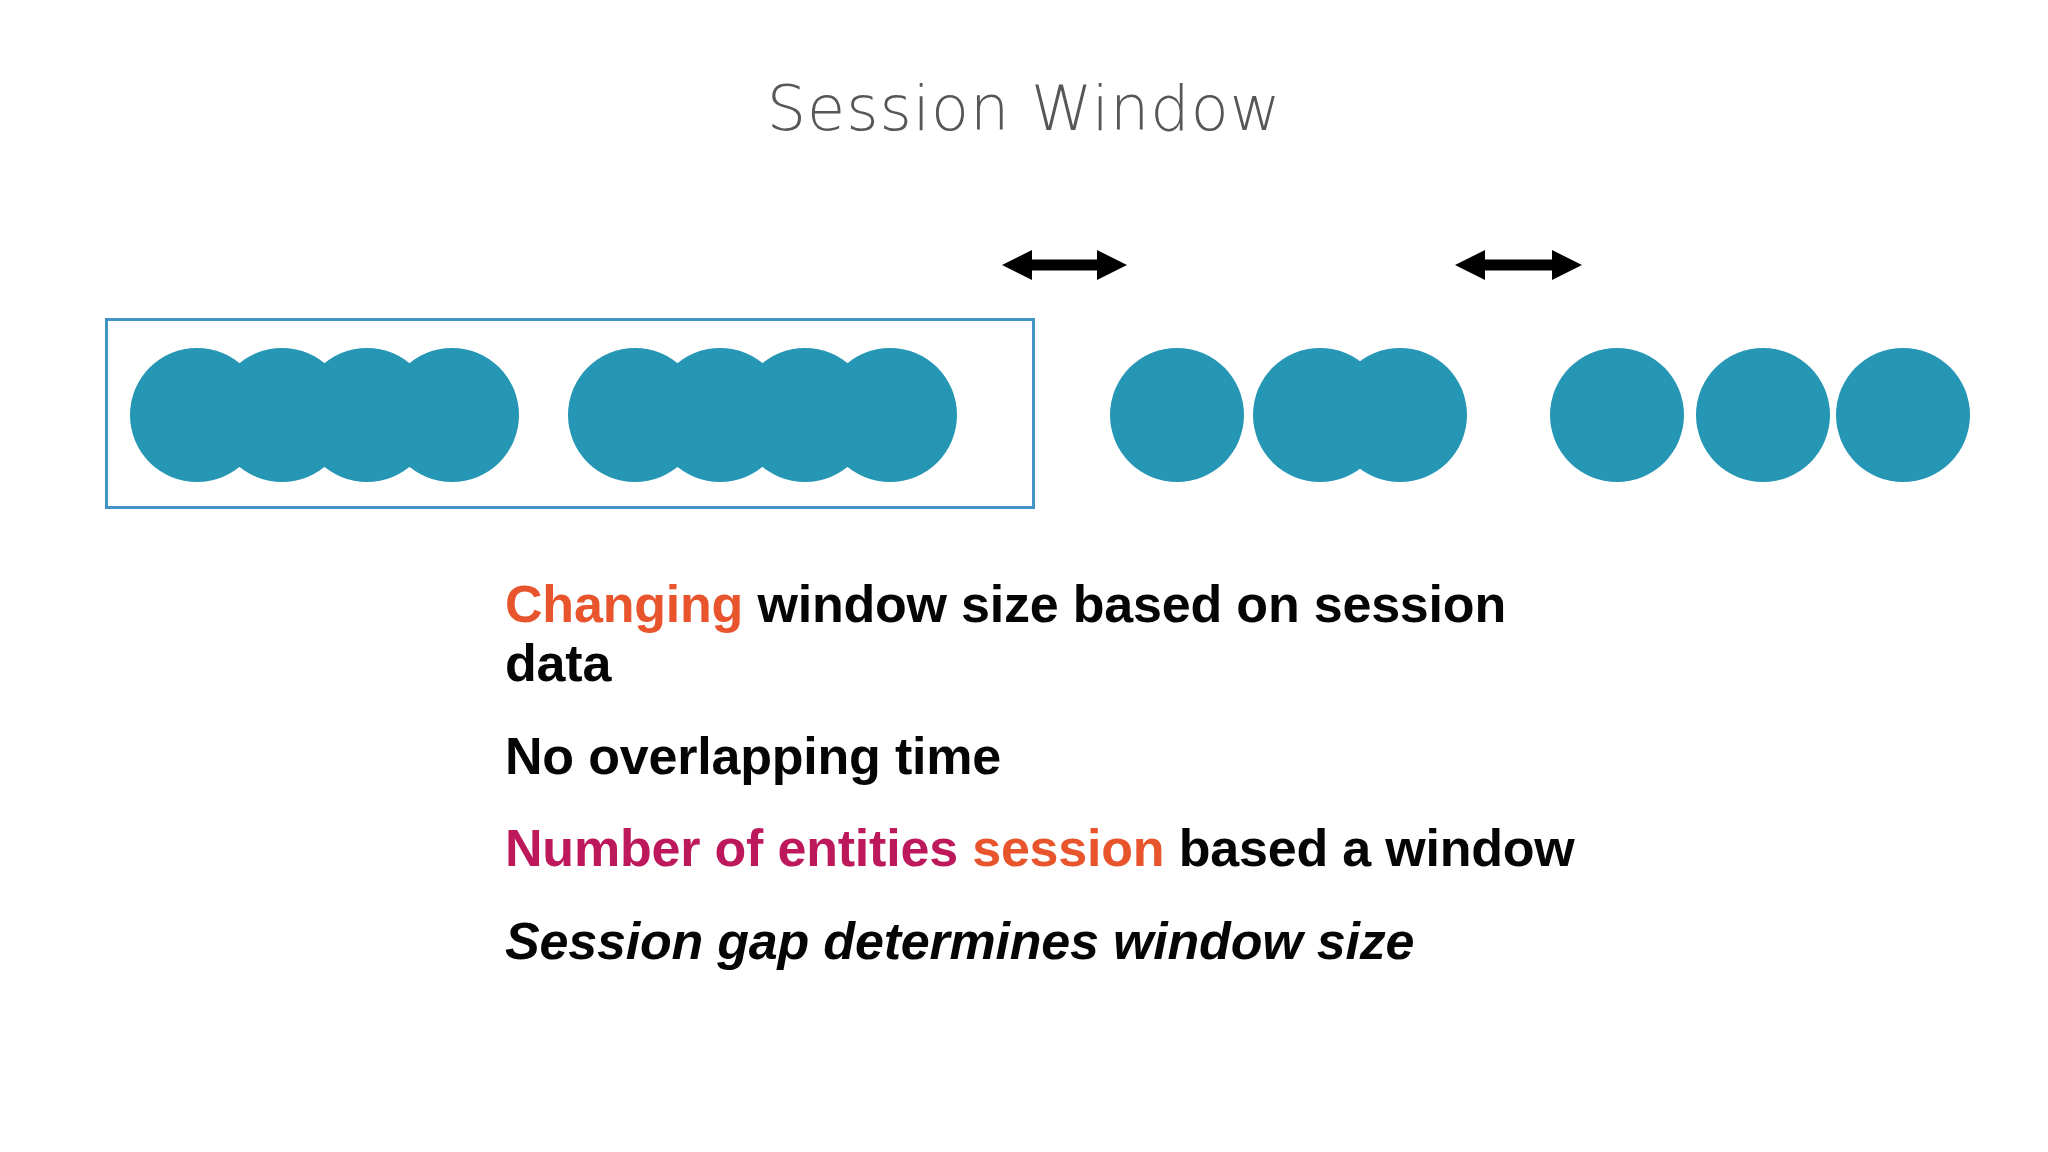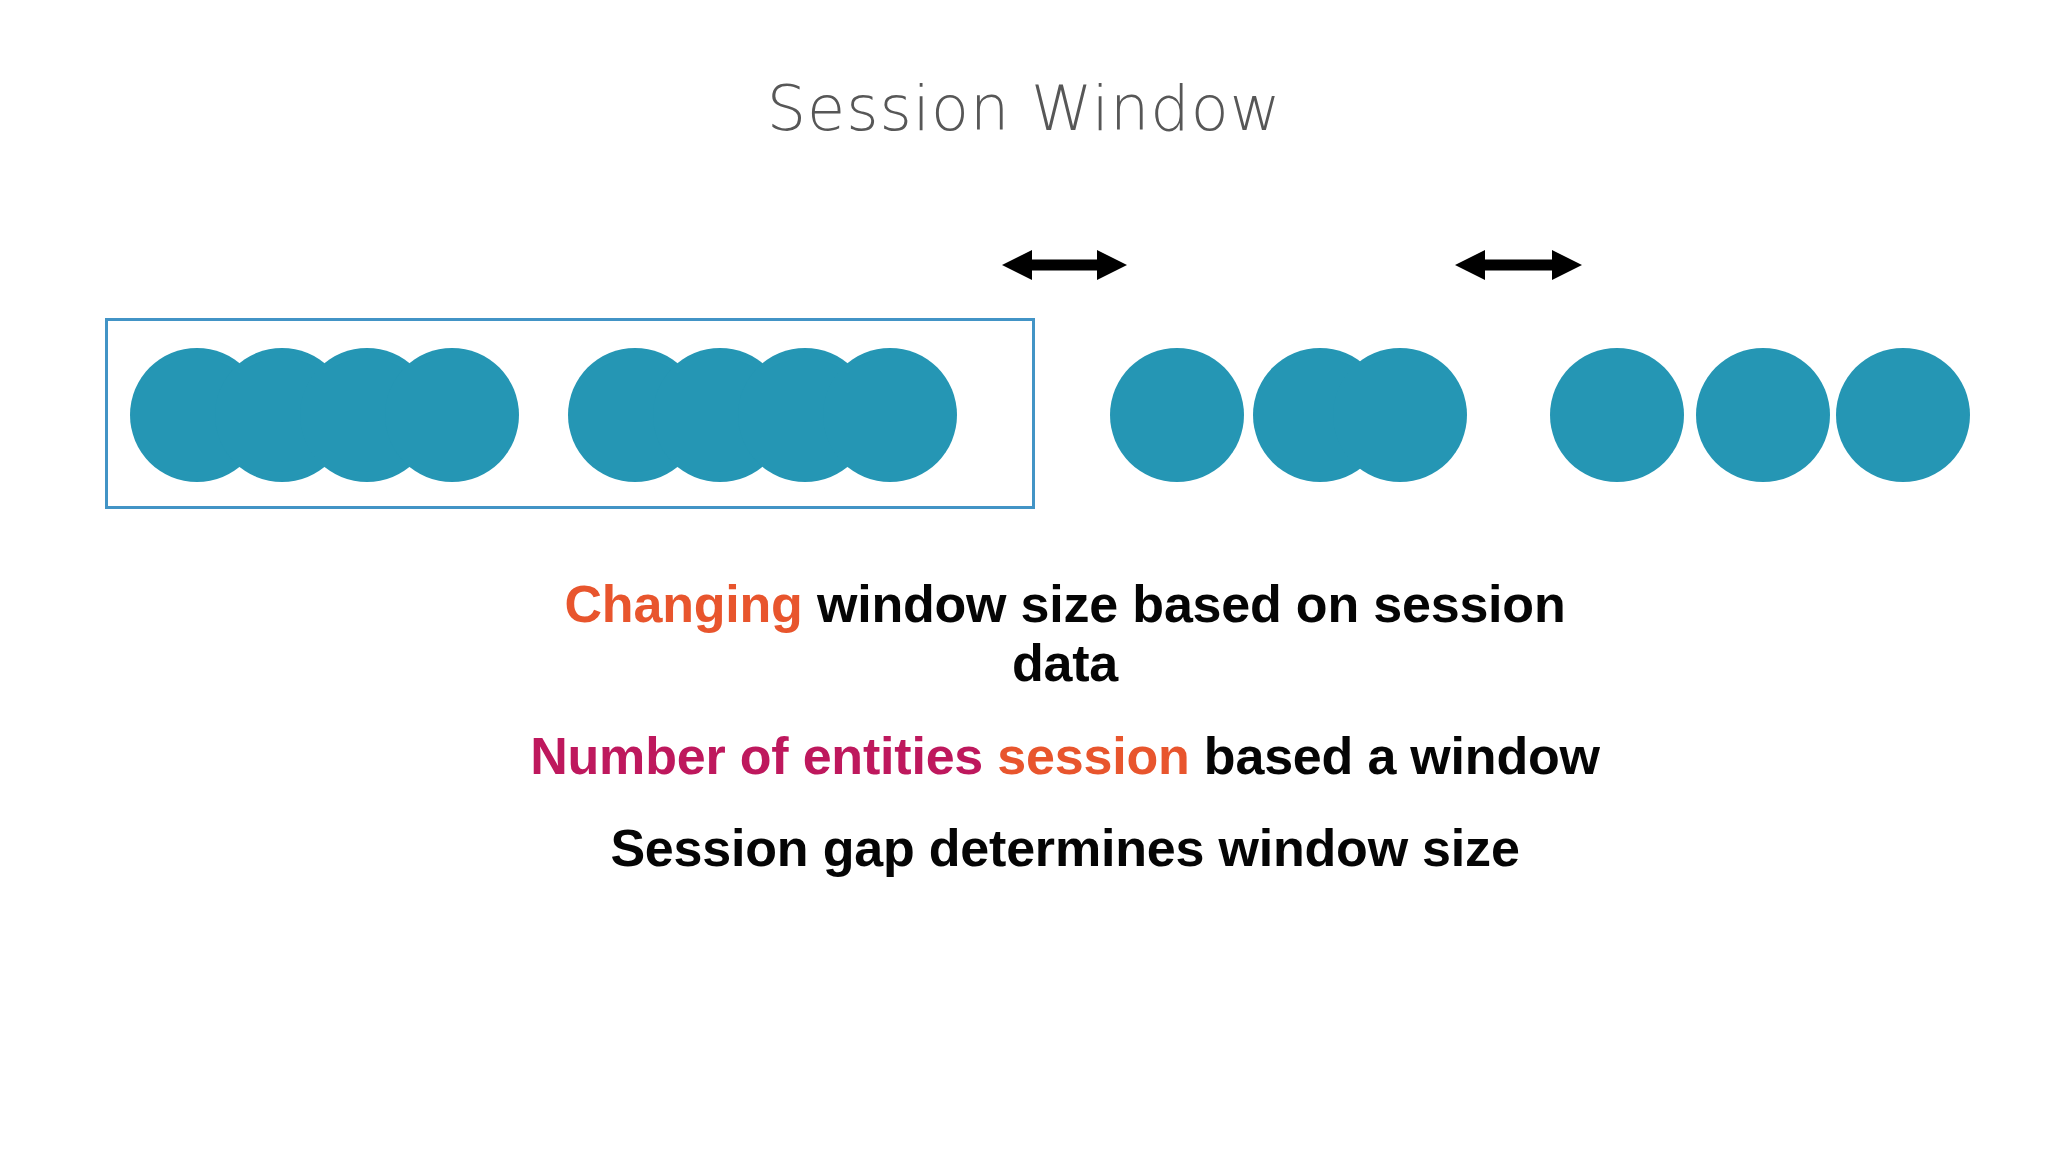--- a/index.html
+++ b/index.html
@@ -69,23 +69,22 @@
     width: 1120px;
   }
   .bullet {
     font-family: "Liberation Sans", sans-serif;
     font-weight: bold;
     font-size: 52px;
     line-height: 1.13;
     color: #050505;
     margin-bottom: 34px;
     letter-spacing: -0.2px;
-    text-align: center;
   }
-  .bullet:last-child { margin-bottom: 0; }
+  .bullet:last-child { margin-bottom: 0; font-style: italic; }
   .hl { color: #e8552d; }
 </style>
 </head>
 <body style="background: rgb(255, 255, 255);">
 
 <div id="slide-title" style="color: rgb(87, 87, 87);">Session Window</div>
 
 <div id="diagram">
 
   <div class="session-box" style="left: 105px; top: 318px; width: 930px; height: 191px; border-color: rgb(66, 148, 198);"></div>
@@ -112,15 +111,16 @@
     <div class="gap-arrow" style="left: 1455px; top: 242px; width: 127px; height: 46px; position: absolute;">
       <svg viewBox="0 0 127 46" preserveAspectRatio="none">
         <polygon points="0,23 30,8 30,17.5 97,17.5 97,8 127,23 97,38 97,28.5 30,28.5 30,38" fill="#000000"></polygon>
       </svg>
     </div>
   </div>
 
 <div id="bullets">
 
 <div class="bullet"><span class="hl" style="color: rgb(232, 85, 45);">Changing</span><span style="color: rgb(5, 5, 5);"> window size based on session data</span></div>
+    <div class="bullet"><span style="color: rgb(5, 5, 5);">No overlapping time</span></div>
     <div class="bullet"><span style="color: #be185d;">Number of entities </span><span class="hl" style="color: rgb(232, 85, 45);">session</span><span style="color: rgb(5, 5, 5);"> based a window</span></div>
     <div class="bullet"><span style="color: rgb(5, 5, 5);">Session gap determines window size</span></div>
   </div>
 
 </body></html>

